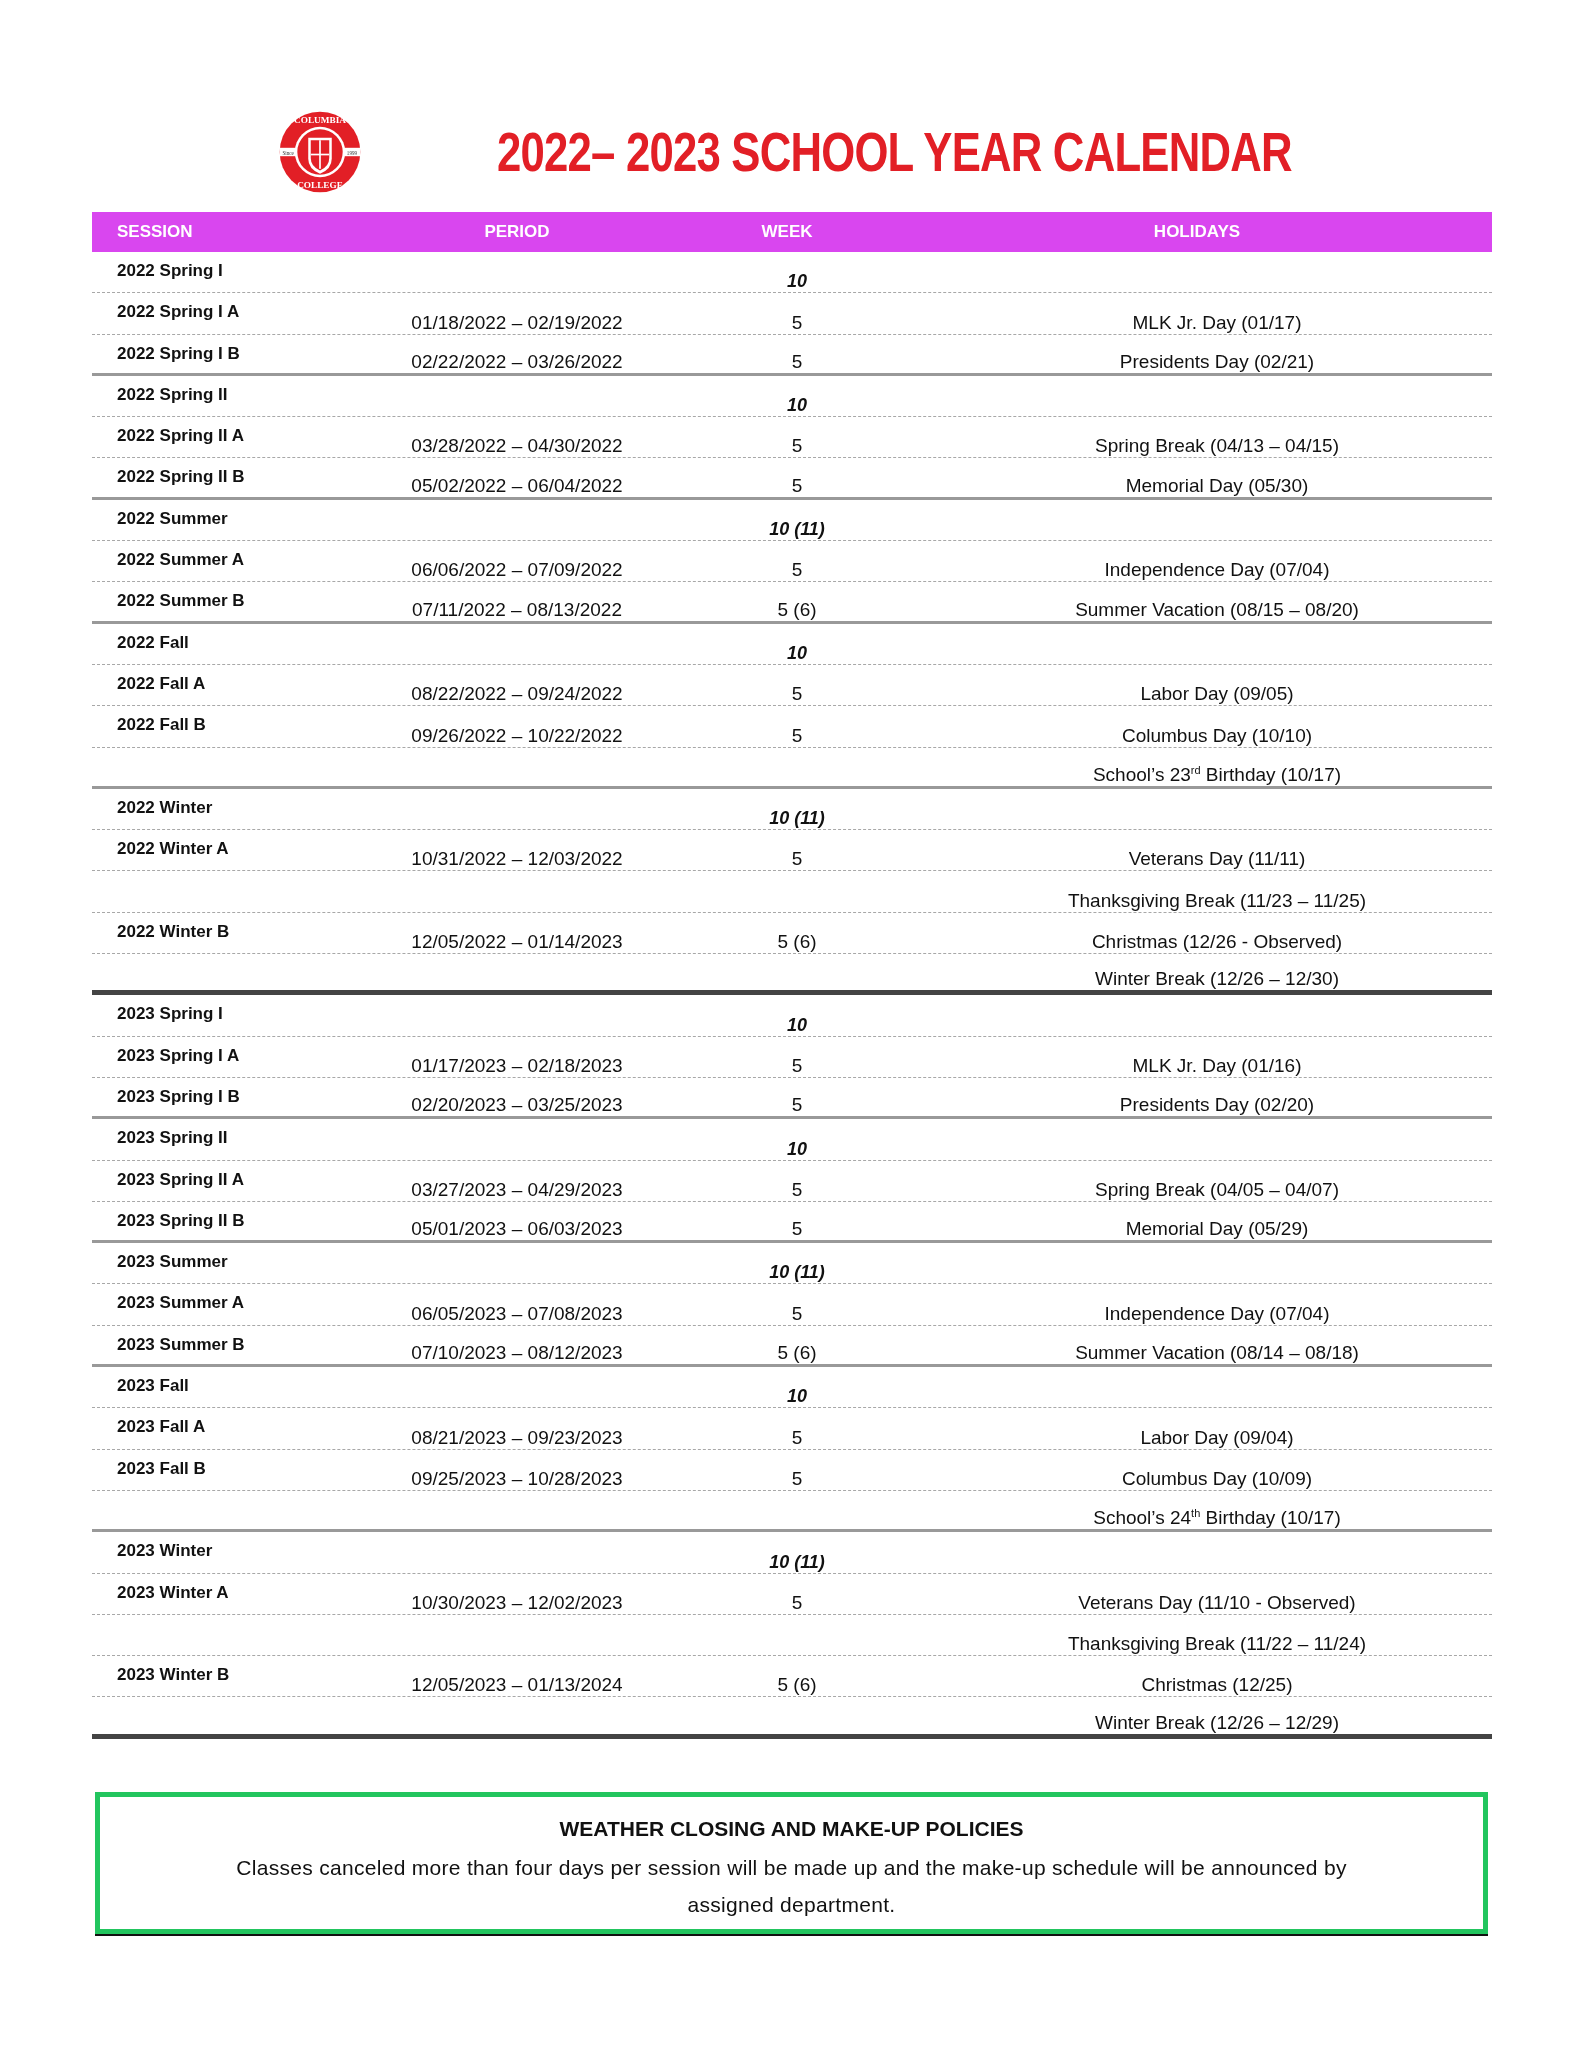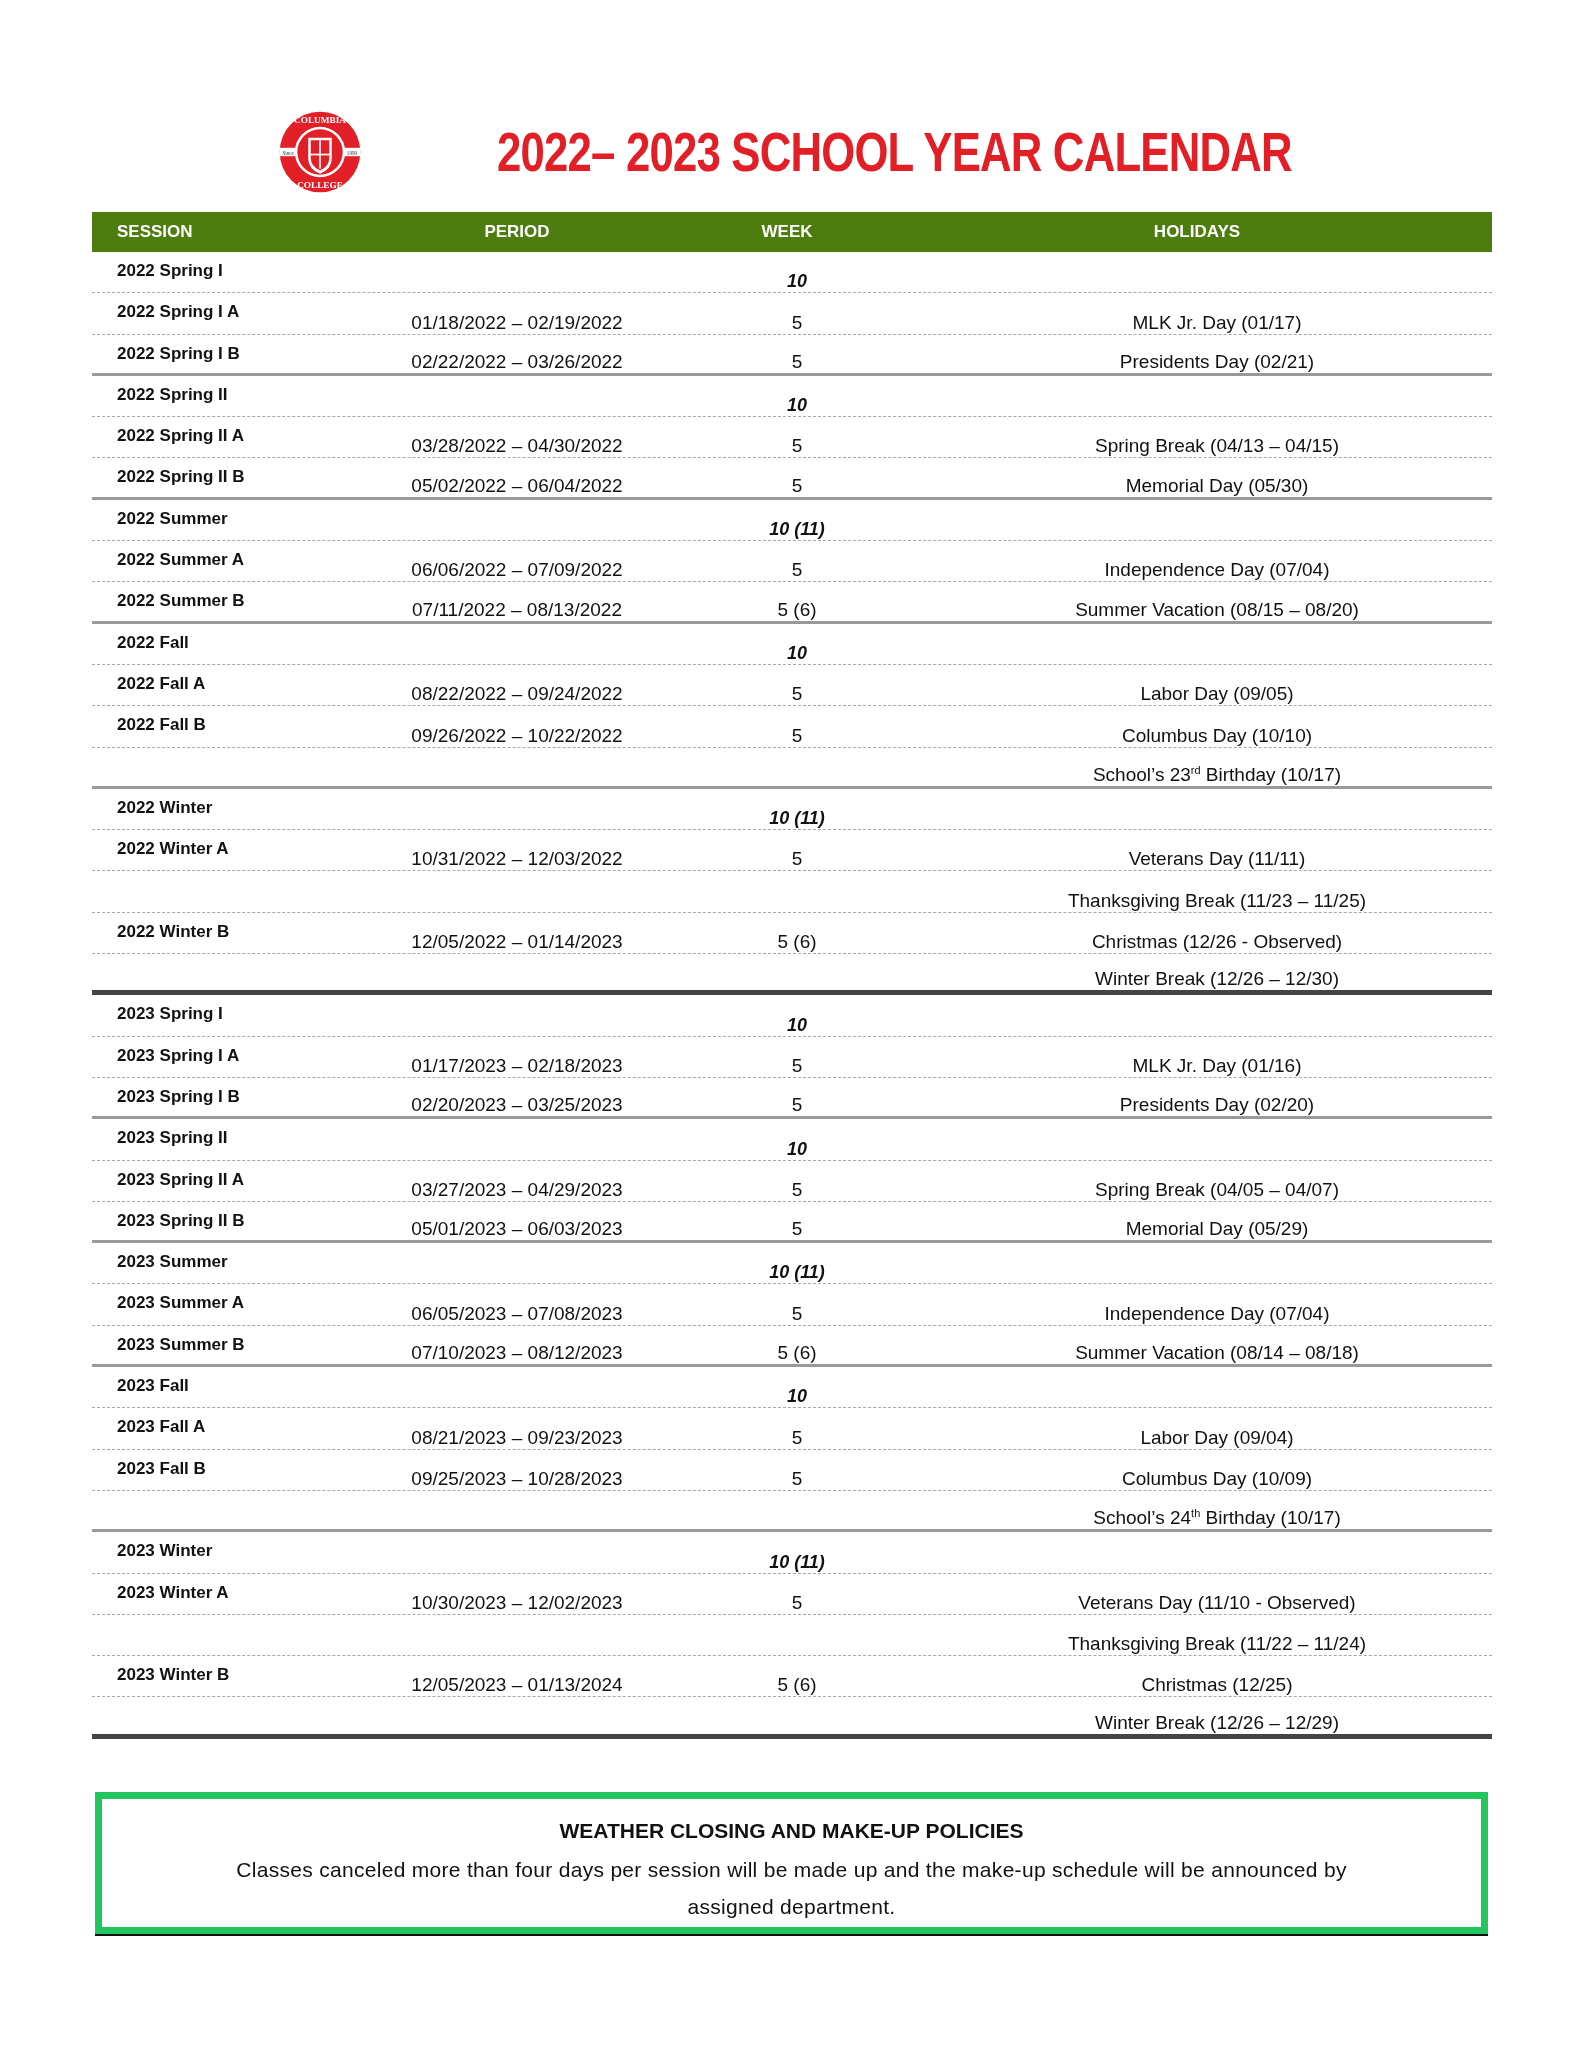--- a/index.html
+++ b/index.html
@@ -1,31 +1,31 @@
 <!DOCTYPE html>
 <html><head>
 <meta charset="utf-8">
 <style>
   html,body{margin:0;padding:0;background:#fff;}
   body{width:1583px;height:2048px;position:relative;font-family:"Liberation Sans",sans-serif;color:#111;}
   .logo{position:absolute;left:278px;top:110px;width:84px;height:84px;}
   .title{position:absolute;left:497px;top:120px;font-family:"Liberation Sans Narrow","Liberation Sans",sans-serif;font-weight:bold;font-size:56px;color:#e21f26;letter-spacing:-1px;transform:scaleX(0.78);transform-origin:left top;white-space:nowrap;line-height:64px;}
   .table{position:absolute;left:92px;top:212px;width:1400px;}
-  .hdr{height:40px;background:#4d7c0f;display:flex;align-items:center;color:#fff;font-weight:bold;font-size:17px;}
+  .hdr{height:40px;background:#d946ef;display:flex;align-items:center;color:#fff;font-weight:bold;font-size:17px;}
   .c1{width:290px;padding-left:25px;box-sizing:border-box;}
   .c2{width:270px;text-align:center;}
   .c3{width:290px;text-align:center;}
   .c4{width:550px;text-align:center;}
   .hdr .c3{width:270px;}
   .row{height:41.3px;display:flex;align-items:flex-end;border-bottom:1.5px dashed #a8a8a8;box-sizing:border-box;font-size:19px;}
   .row.solid{border-bottom:3px solid #999;}
   .row.thick{border-bottom:5px solid #444;}
   .row .c1{font-weight:bold;font-size:17px;align-self:flex-start;padding-top:9px;}
   .row .c3.b{font-weight:bold;font-size:18px;font-style:italic;}
-  .box{position:absolute;left:95px;top:1792px;width:1393px;height:142px;border:7px solid #22c55e;box-shadow:0 2px 0 #111;box-sizing:border-box;text-align:center;}
+  .box{position:absolute;left:95px;top:1792px;width:1393px;height:142px;border:5px solid #22c55e;box-shadow:0 2px 0 #111;box-sizing:border-box;text-align:center;}
   .box-title{font-weight:bold;font-size:21px;margin-top:20px;font-family:"Liberation Sans",sans-serif;}
   .box-text{font-size:21px;line-height:37px;margin-top:8px;padding:0 117px;letter-spacing:0.3px;}
   sup{font-size:11px;margin-top:27px;}
 </style>
 </head>
 <body>
 
 <svg class="logo" viewBox="0 0 100 100">
   <circle cx="50" cy="50" r="48" fill="#e21f26"></circle>
   <circle cx="50" cy="50" r="30" fill="#fff"></circle>

